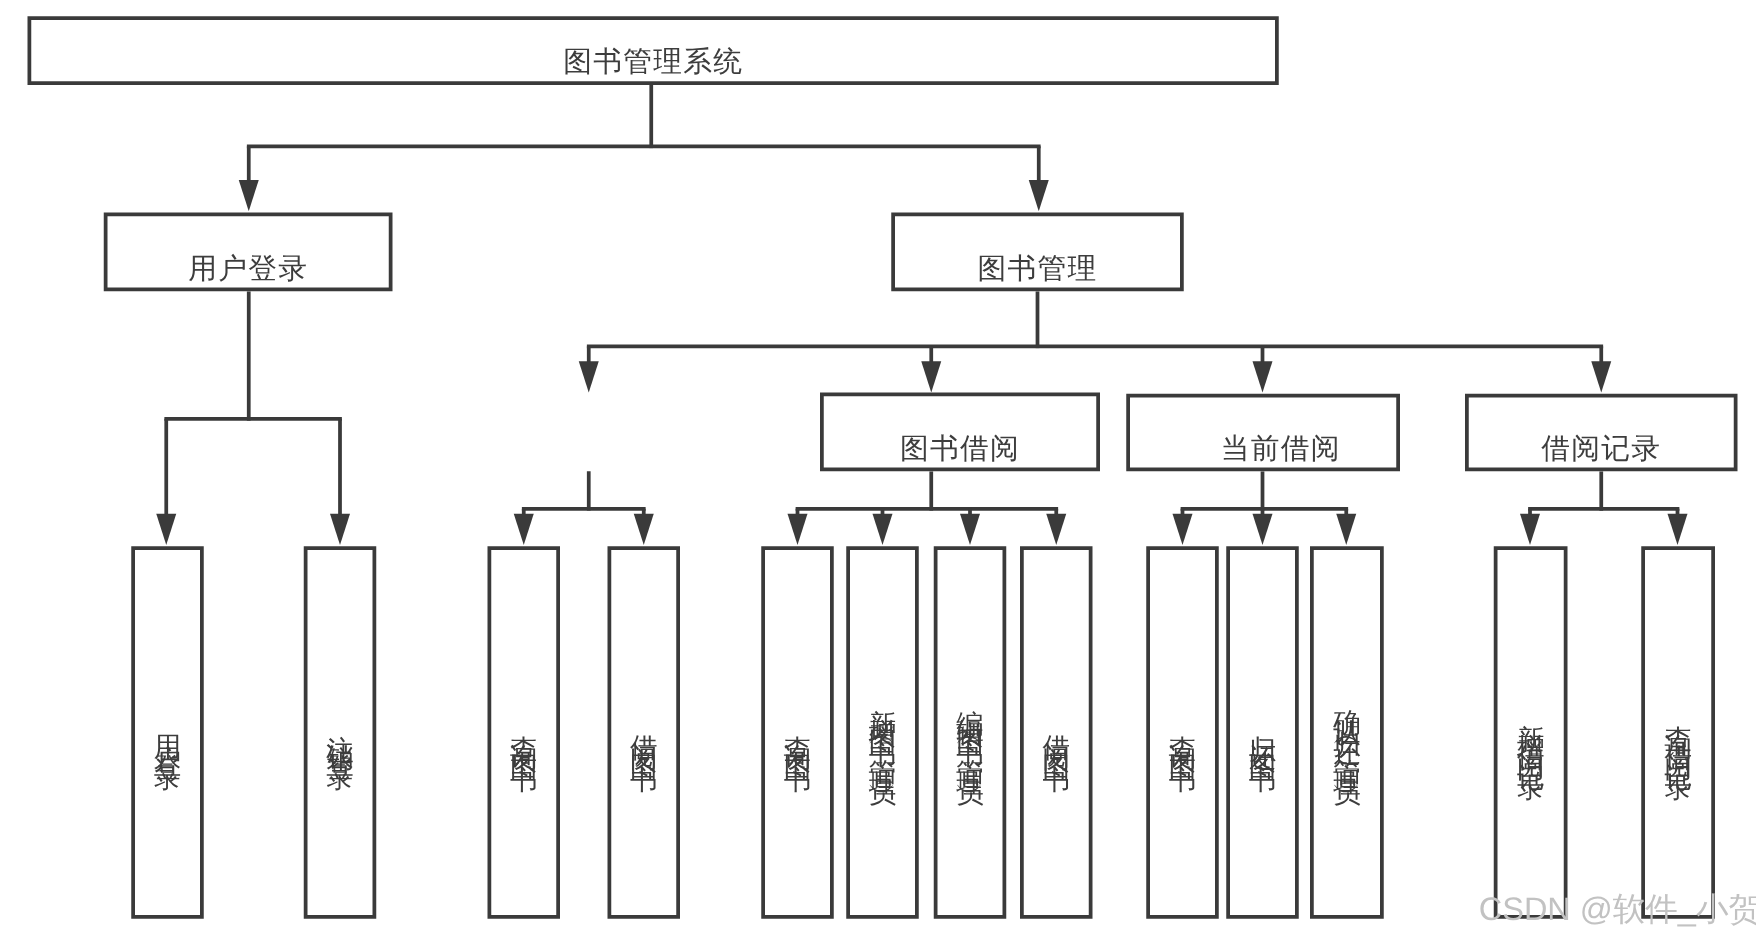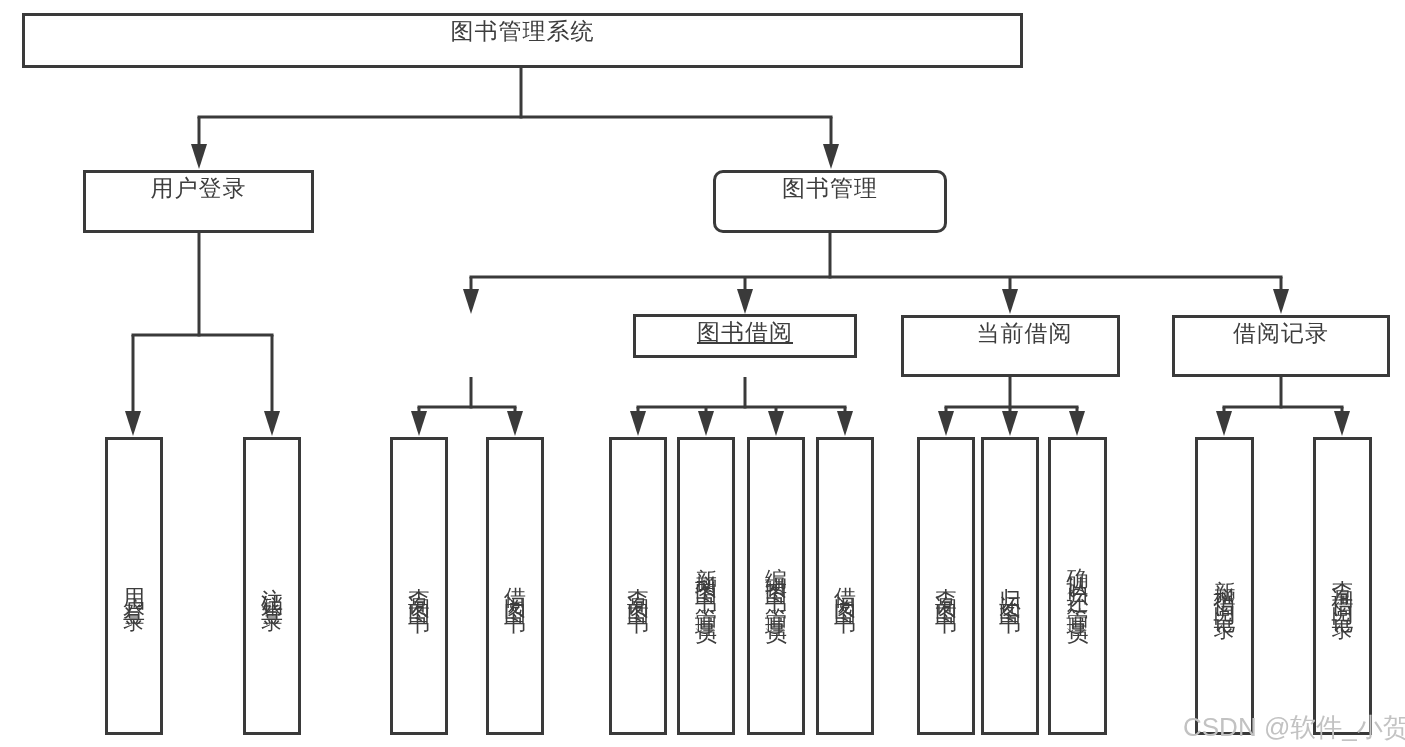--- a/index.html
+++ b/index.html
@@ -20,21 +20,21 @@
     left: 0;
     top: 0;
     z-index: 1;
   }
   .hbox {
     position: absolute;
     box-sizing: border-box;
     border: 3px solid #3a3a3a;
     background: #ffffff;
     display: flex;
-    align-items: flex-start;
+    align-items: flex-end;
     justify-content: center;
     font-size: 23px;
     color: #3d3d3d;
     letter-spacing: 1px;
     z-index: 2;
   }
   .vbox {
     position: absolute;
     box-sizing: border-box;
     border: 3px solid #3a3a3a;
@@ -138,25 +138,25 @@
     </g>
   </svg>
 
   <div class="hbox" style="left:22px; top:13px; width:1001px; height:55px;">
     <span>图书管理系统</span>
   </div>
 
   <div class="hbox" style="left:83px; top:170px; width:231px; height:63px;">
     <span>用户登录</span>
   </div>
-  <div class="hbox" style="left:713px; top:170px; width:234px; height:63px;border-radius:10px;">
+  <div class="hbox" style="left:713px; top:170px; width:234px; height:63px;">
     <span>图书管理</span>
   </div>
 
-  <div class="hbox" style="left:633px; top:314px; width:224px; height:44px;text-decoration:underline;">
+  <div class="hbox" style="left:656px; top:314px; width:224px; height:63px;">
     <span>图书借阅</span>
   </div>
   <div class="hbox" style="left:901px; top:315px; width:219px; height:62px;padding-left:28px;">
     <span>当前借阅</span>
   </div>
   <div class="hbox" style="left:1172px; top:315px; width:218px; height:62px;">
     <span>借阅记录</span>
   </div>
 
   <div class="vbox" style="left:105px;">

